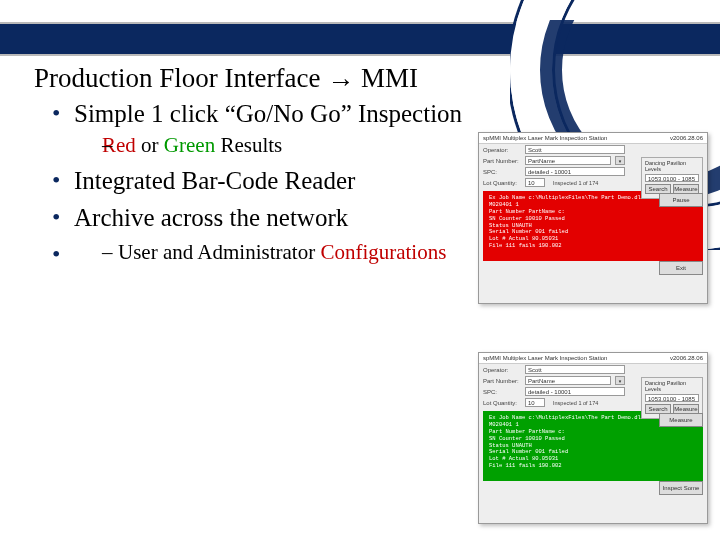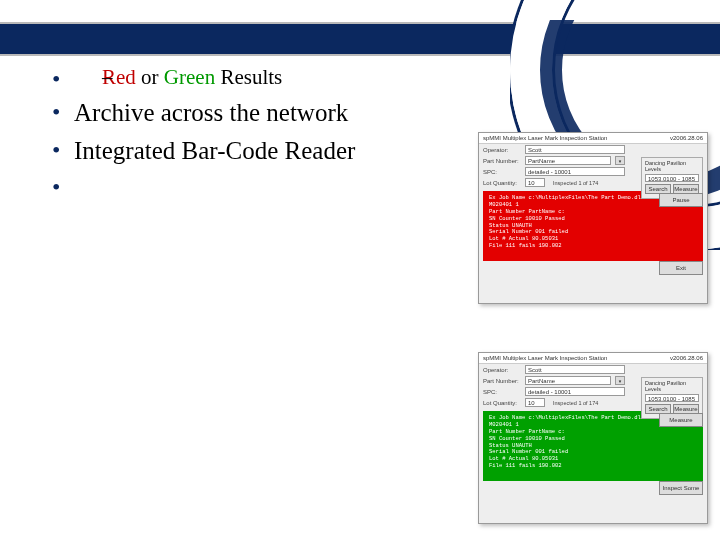--- a/index.html
+++ b/index.html
@@ -72,33 +72,40 @@
   .thumb .formcol { width: 150px; }
 </style>
 </head>
 <body>
 
 <div class="header-band"></div>
 <div class="swoosh"></div>
 <div class="swoosh-inner"></div>
 
 <div class="content">
+  <div class="title">
+    <span>Production Floor Interface </span><span>→</span><span> MMI</span>
+  </div>
 
   <ul class="b1">
     <li>
+      <span>Simple 1 click “Go/No Go” Inspection</span>
       <ul class="b2">
         <li style="padding-left:0">
           <span class="red">Red</span><span> or </span><span class="green">Green</span><span> Results</span>
         </li>
       </ul>
     </li>
+    <li>Integrated Bar-Code Reader</li>
     <li style="max-width:520px">Archive across the network</li>
-    <li>Integrated Bar-Code Reader</li>
     <li>
       <ul class="b2">
+        <li>
+          <span>User and Administrator </span><span class="red">Configurations</span>
+        </li>
       </ul>
     </li>
   </ul>
 </div>
 
 <div class="thumb red-t">
   <div class="titlebar">
     <span>spMMI Multiplex Laser Mark Inspection Station</span>
     <span>v2006.28.06</span>
   </div>

